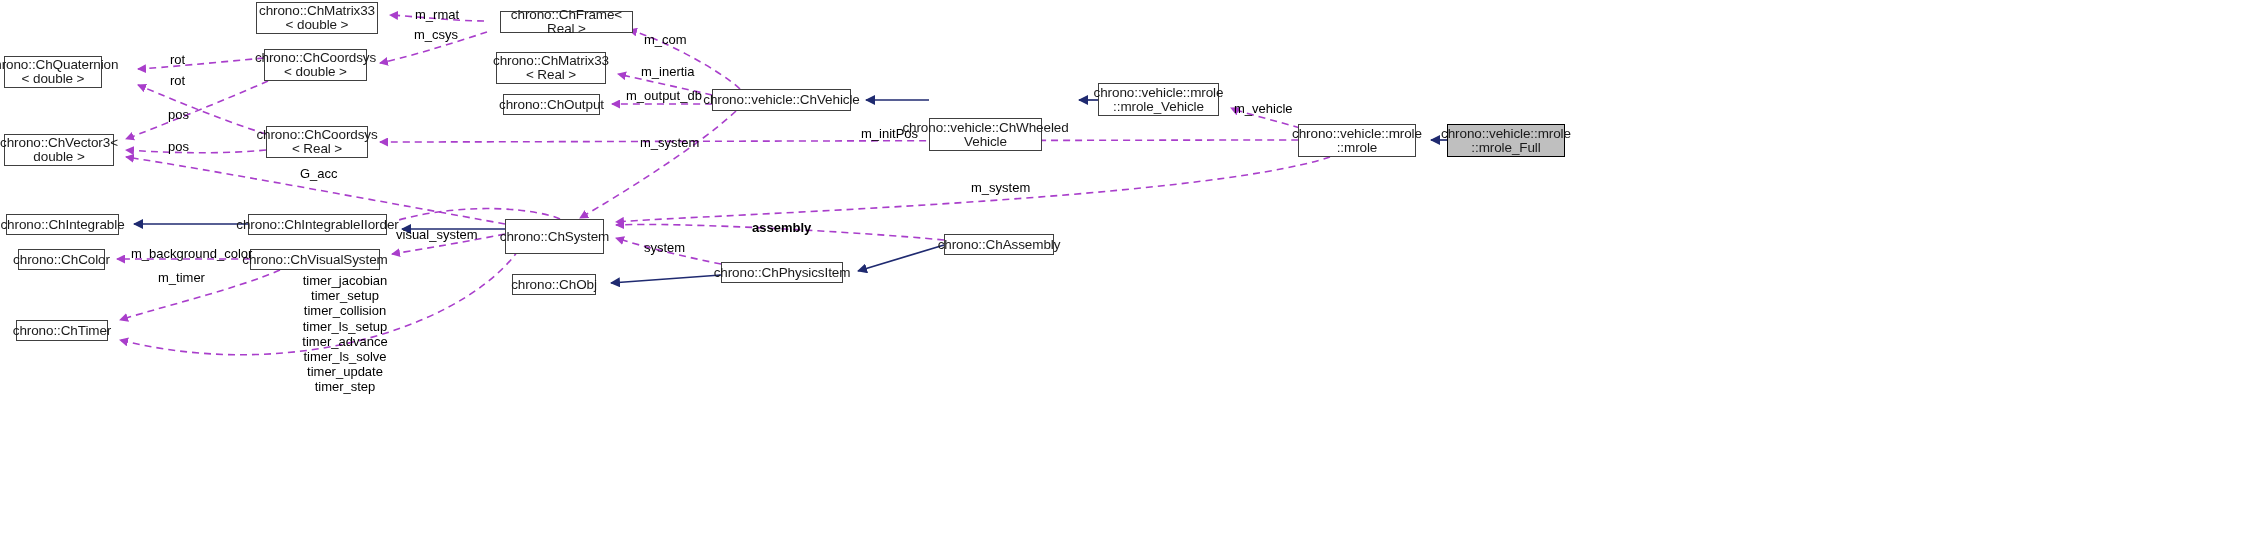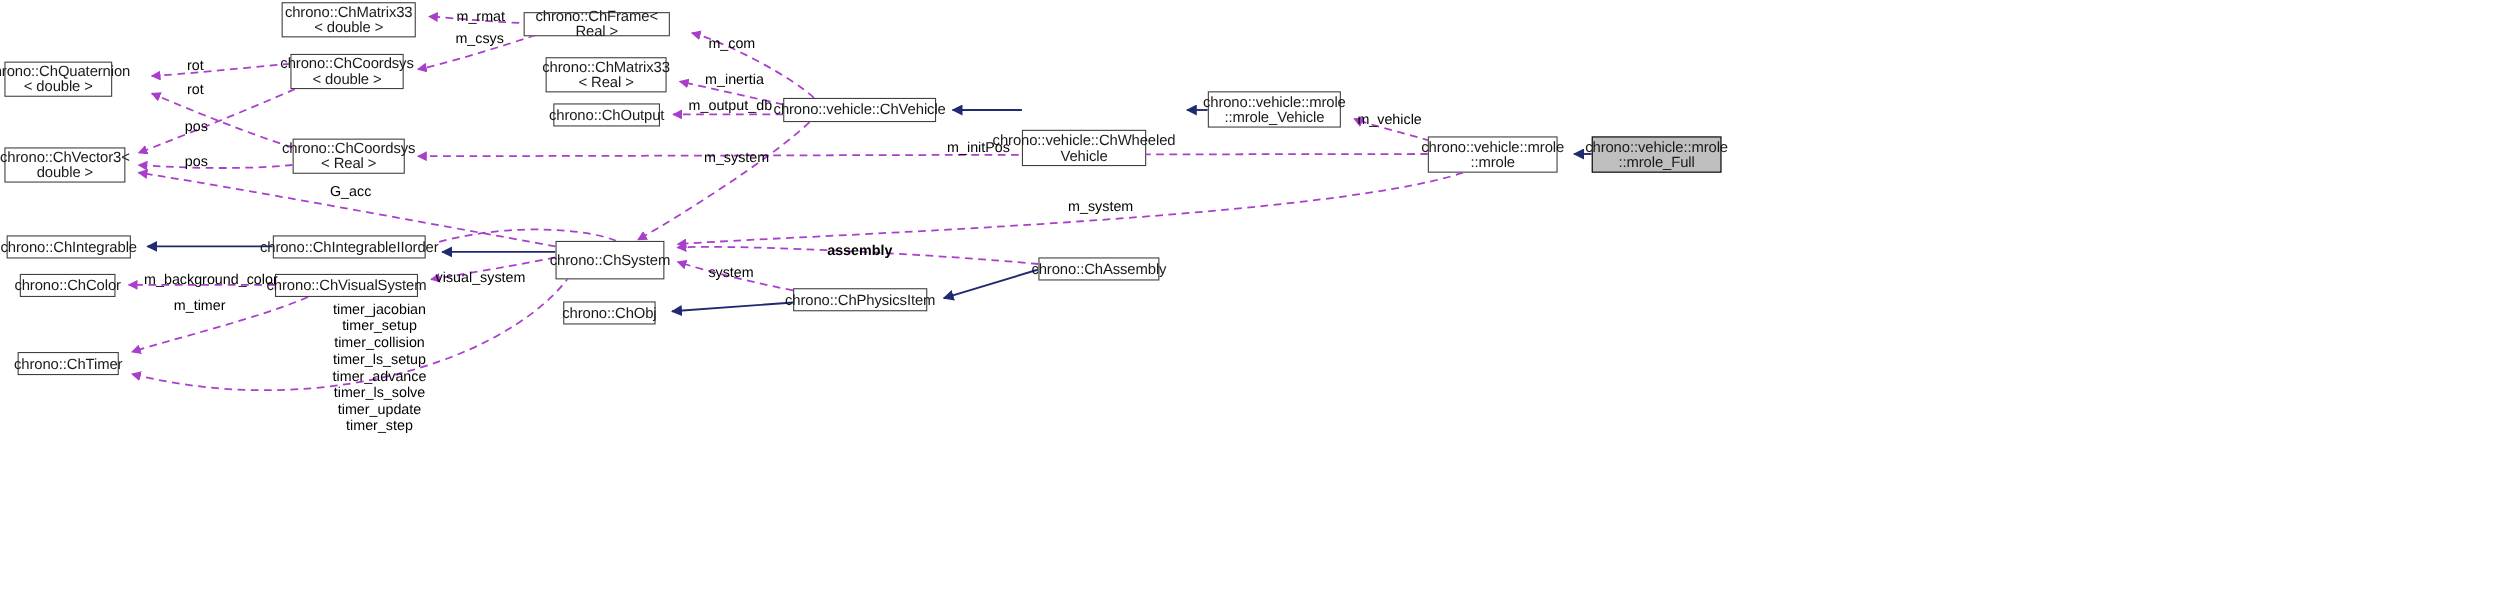--- a/index.html
+++ b/index.html
@@ -132,21 +132,21 @@
       <path d="M248,224 L134,224" marker-end="url(#arrow-navy)"></path>
 
       <path d="M944,245 L858,271" marker-end="url(#arrow-navy)"></path>
 
       <path d="M721,275 L611,283" marker-end="url(#arrow-navy)"></path>
     </g>
   </svg>
 
   <div class="node" style="left:256px;top:2px;width:122px;height:32px;">chrono::ChMatrix33
 &lt; double &gt;</div>
-  <div class="node" style="left:476px;top:11px;width:133px;height:22px;">chrono::ChFrame&lt; Real &gt;</div>
+  <div class="node" style="left:500px;top:11px;width:133px;height:22px;">chrono::ChFrame&lt; Real &gt;</div>
   <div class="node" style="left:4px;top:56px;width:98px;height:32px;">chrono::ChQuaternion
 &lt; double &gt;</div>
   <div class="node" style="left:264px;top:49px;width:103px;height:32px;">chrono::ChCoordsys
 &lt; double &gt;</div>
   <div class="node" style="left:496px;top:52px;width:110px;height:32px;">chrono::ChMatrix33
 &lt; Real &gt;</div>
   <div class="node" style="left:503px;top:94px;width:97px;height:21px;">chrono::ChOutput</div>
   <div class="node" style="left:712px;top:89px;width:139px;height:22px;">chrono::vehicle::ChVehicle</div>
   <div class="node" style="left:929px;top:83px;width:113px;height:33px;margin-top:35px;">chrono::vehicle::ChWheeled
 Vehicle</div>
@@ -177,21 +177,21 @@
   <div class="edge-label" style="left:641px;top:64px;">m_inertia</div>
   <div class="edge-label" style="left:170px;top:73px;">rot</div>
   <div class="edge-label" style="left:626px;top:88px;">m_output_db</div>
   <div class="edge-label" style="left:168px;top:107px;">pos</div>
   <div class="edge-label" style="left:861px;top:126px;">m_initPos</div>
   <div class="edge-label" style="left:168px;top:139px;">pos</div>
   <div class="edge-label" style="left:1234px;top:101px;">m_vehicle</div>
   <div class="edge-label" style="left:640px;top:135px;">m_system</div>
   <div class="edge-label" style="left:300px;top:166px;">G_acc</div>
   <div class="edge-label" style="left:971px;top:180px;">m_system</div>
-  <div class="edge-label" style="left:396px;top:227px;margin-top:17px;">visual_system</div>
+  <div class="edge-label" style="left:396px;top:227px;">visual_system</div>
   <div class="edge-label" style="left:752px;top:220px;font-weight:bold;">assembly</div>
   <div class="edge-label" style="left:644px;top:240px;">system</div>
   <div class="edge-label" style="left:131px;top:246px;">m_background_color</div>
   <div class="edge-label" style="left:158px;top:270px;">m_timer</div>
   <div class="field-list" style="left:270px;top:273px;width:150px;">timer_jacobian
 timer_setup
 timer_collision
 timer_ls_setup
 timer_advance
 timer_ls_solve

